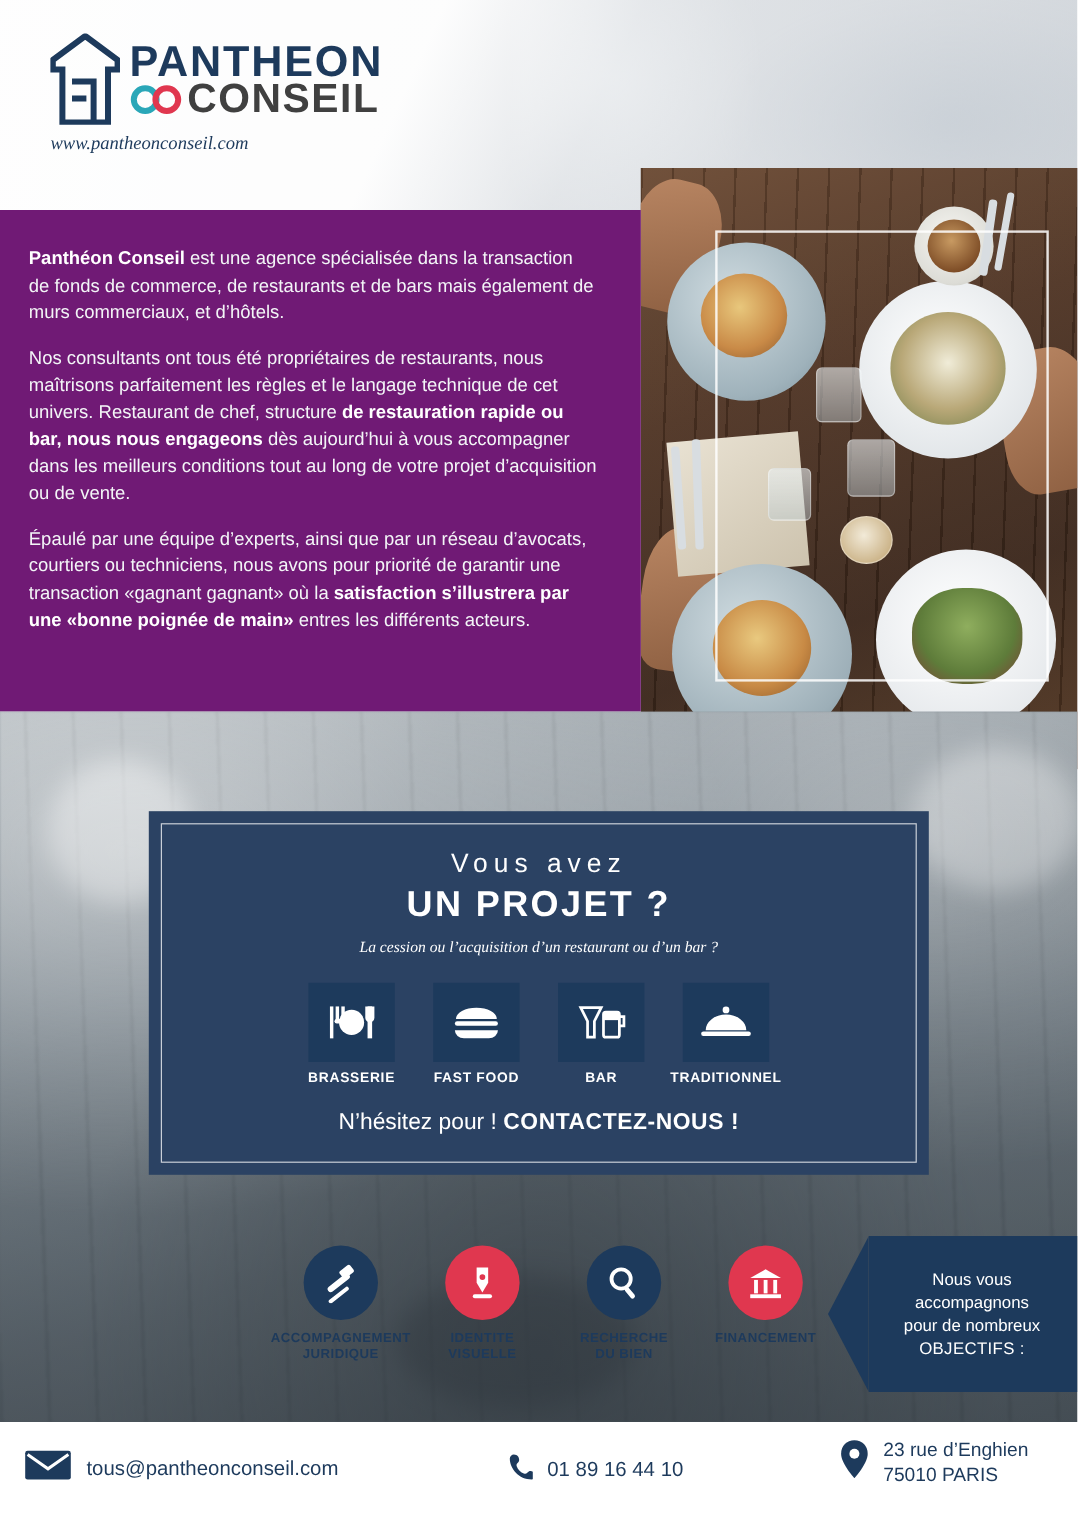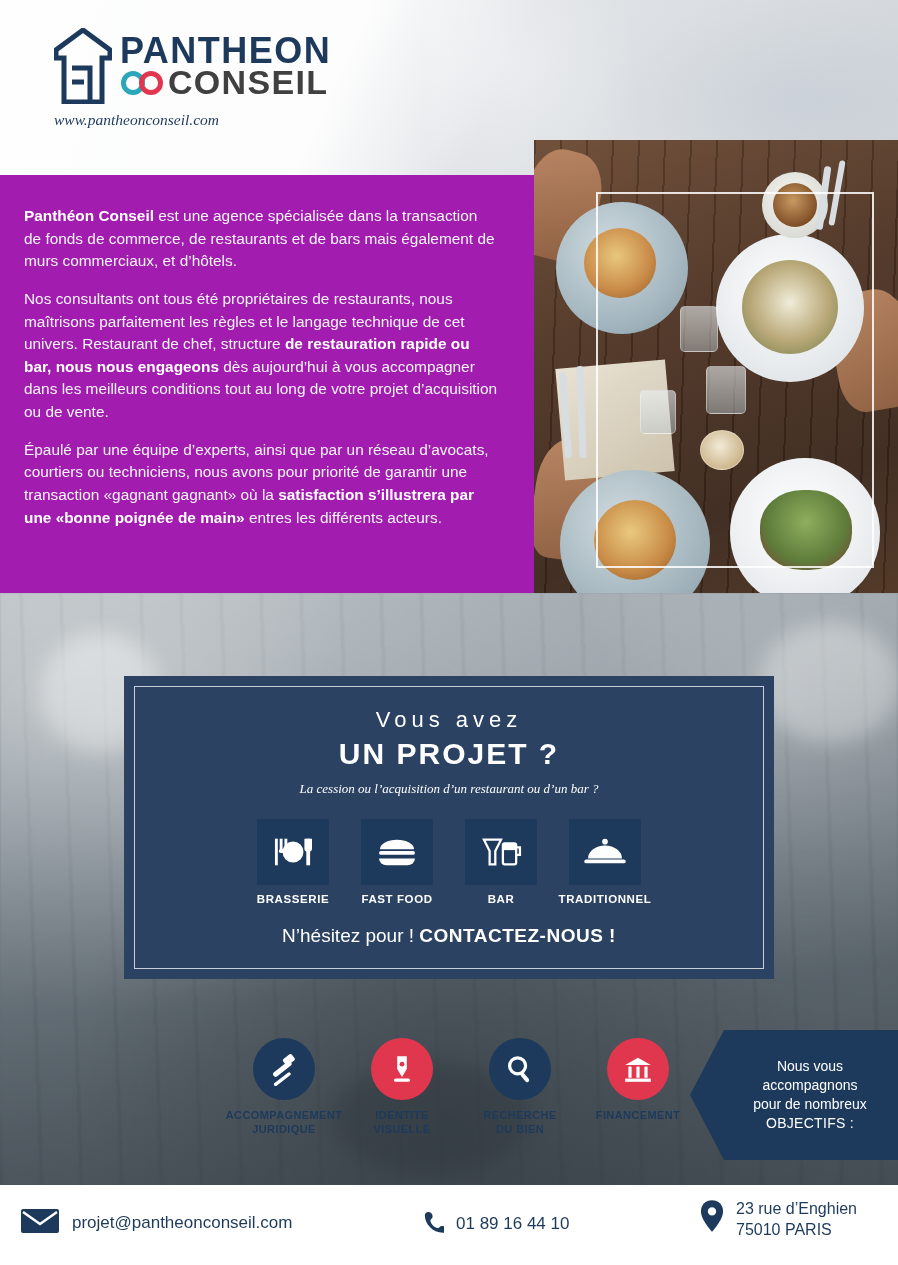--- a/index.html
+++ b/index.html
@@ -33,21 +33,21 @@
     filter: blur(6px);
   }
   .top-blur-2 {
     position:absolute; left:600px; top:0px; width:320px; height:200px;
     background: radial-gradient(ellipse at 60% 50%, rgba(176,187,198,.55), rgba(255,255,255,0) 70%);
     filter: blur(8px);
   }
 
   
   .logo-wrap {
-    position: absolute; left: 54px; top: 28px; z-index: 5;
+    position: absolute; left: 42px; top: 28px; z-index: 5;
   }
   .logo-row { display: flex; align-items: center; }
   .logo-mark { width: 58px; height: 76px; margin-right: 8px; }
   .logo-text { line-height: 0.92; }
   .logo-pantheon {
     font-size: 36px; font-weight: bold; letter-spacing: 1.5px;
     color: #1d3a5c; font-family: "Liberation Sans", sans-serif;
   }
   .logo-conseil-row { display:flex; align-items:center; }
   .logo-infinity { width: 44px; height: 26px; margin-right: 4px; }
@@ -127,21 +127,21 @@
   .h2 { left: 300px; top: 150px; width: 80px; height: 120px; transform: rotate(-10deg); }
   .h3 { left: 0px; top: 300px; width: 70px; height: 120px; transform: rotate(8deg); }
   .photo-frame {
     position: absolute; left: 62px; top: 52px; width: 278px; height: 376px;
     border: 2px solid rgba(255,255,255,.85);
   }
 
   
   .text-panel {
     position: absolute; left: 0; top: 175px; width: 534px; height: 418px;
-    background: #a21caf; color: #ffffff;
+    background: #701a75; color: #ffffff;
     padding: 30px 36px 0 24px;
   }
   .text-panel p {
     font-size: 15.4px; line-height: 1.47; margin-bottom: 15px;
     color: #f3f5f7;
   }
   .text-panel b { font-weight: bold; color: #ffffff; }
 
   
   .mid-photo {
@@ -456,21 +456,21 @@
   </div>
 
   <div class="footer">
     <div class="f-item f-email">
       <span>
         <svg viewBox="0 0 40 28" width="40" height="28" aria-hidden="true">
           <rect x="1" y="2" width="38" height="24" rx="2" fill="#1d3a5c"></rect>
           <path d="M3 5 L20 17 L37 5" fill="none" stroke="#ffffff" stroke-width="2.5"></path>
         </svg>
       </span>
-      <span class="f-text">projet@pantheonconseil.com</span>
+      <span class="f-text">tous@pantheonconseil.com</span>
     </div>
 
     <div class="f-item f-phone">
       <span>
         <svg viewBox="0 0 24 28" width="20" height="26" aria-hidden="true">
           <path d="M5 2 c5 0 6 5 5 7 c-1 2 -3 2 -2 5 c1 3 4 6 7 7 c3 1 3 -1 5 -2 c2 -1 7 0 7 5 c0 2 -2 3 -4 3 C10 27 1 16 1 6 C1 4 3 2 5 2 Z" fill="#1d3a5c"></path>
         </svg>
       </span>
       <span class="f-text">01 89 16 44 10</span>
     </div>

